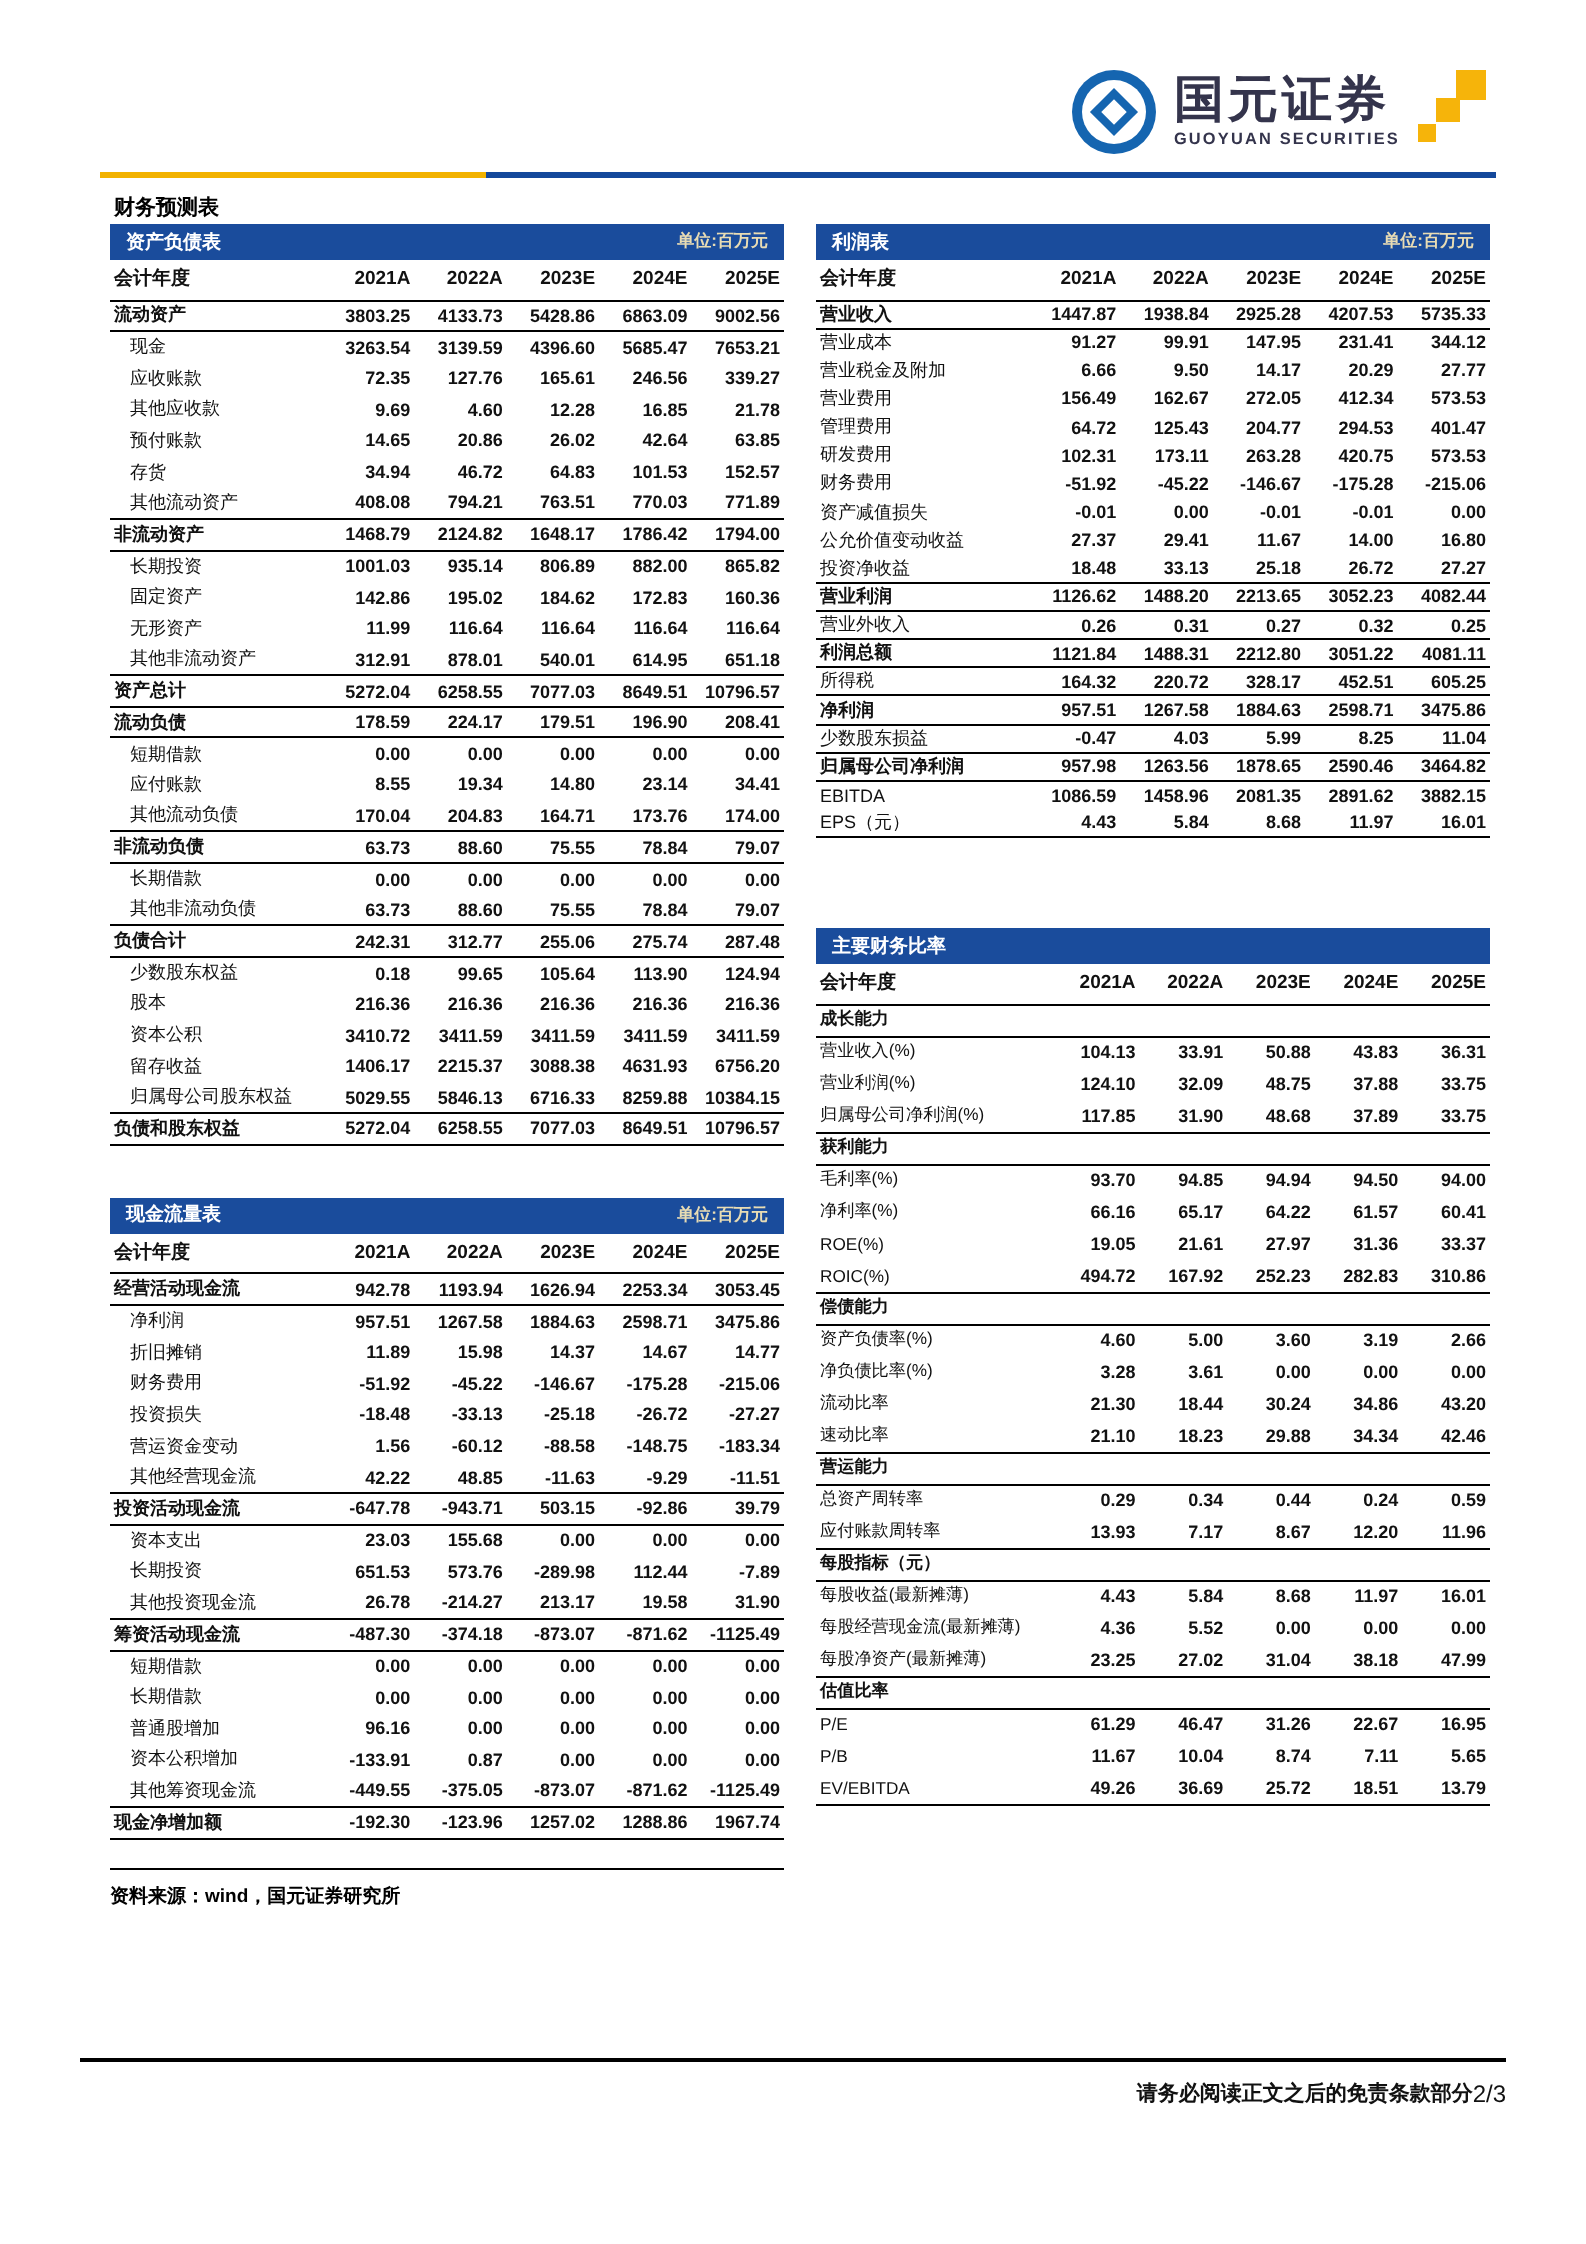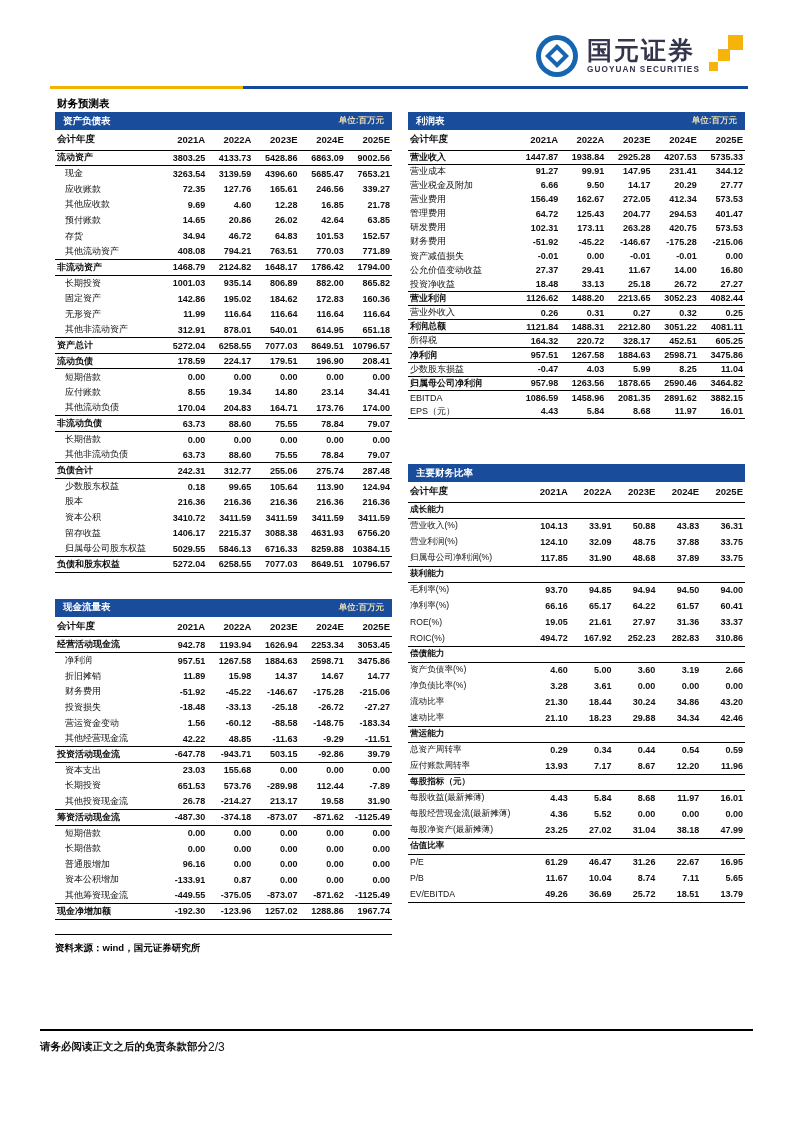--- a/index.html
+++ b/index.html
@@ -66,21 +66,21 @@
 
   .gap-cash   { height:26px; }
   .gap-ratios { height:45px; }
 
   .source { margin-top:14px; border-top:1px solid #000; padding-top:7px;
     font-size:9.5px; font-weight:bold; color:#000; }
 
   
   .footer-rule { position:absolute; top:1029px; left:40px; right:40px; height:2px; background:#000; }
   .footer { position:absolute; top:1040px; left:40px; right:40px;
-    display:flex; justify-content:flex-start; align-items:center; }
+    display:flex; justify-content:flex-end; align-items:center; }
   .footer .disc { font-size:10.5px; font-weight:bold; }
   .footer .pg   { font-size:12px; font-weight:normal; }
 </style>
 </head>
 <body>
 
 <div class="page">
 
   <div class="brand">
     <div class="logo-circle">
@@ -834,21 +834,21 @@
               <td></td>
               <td></td>
               <td></td>
               <td></td>
             </tr>
             <tr>
               <td>总资产周转率</td>
               <td>0.29</td>
               <td>0.34</td>
               <td>0.44</td>
-              <td>0.54</td>
+              <td>0.24</td>
               <td>0.59</td>
             </tr>
             <tr>
               <td>应付账款周转率</td>
               <td>13.93</td>
               <td>7.17</td>
               <td>8.67</td>
               <td>12.20</td>
               <td>11.96</td>
             </tr>

